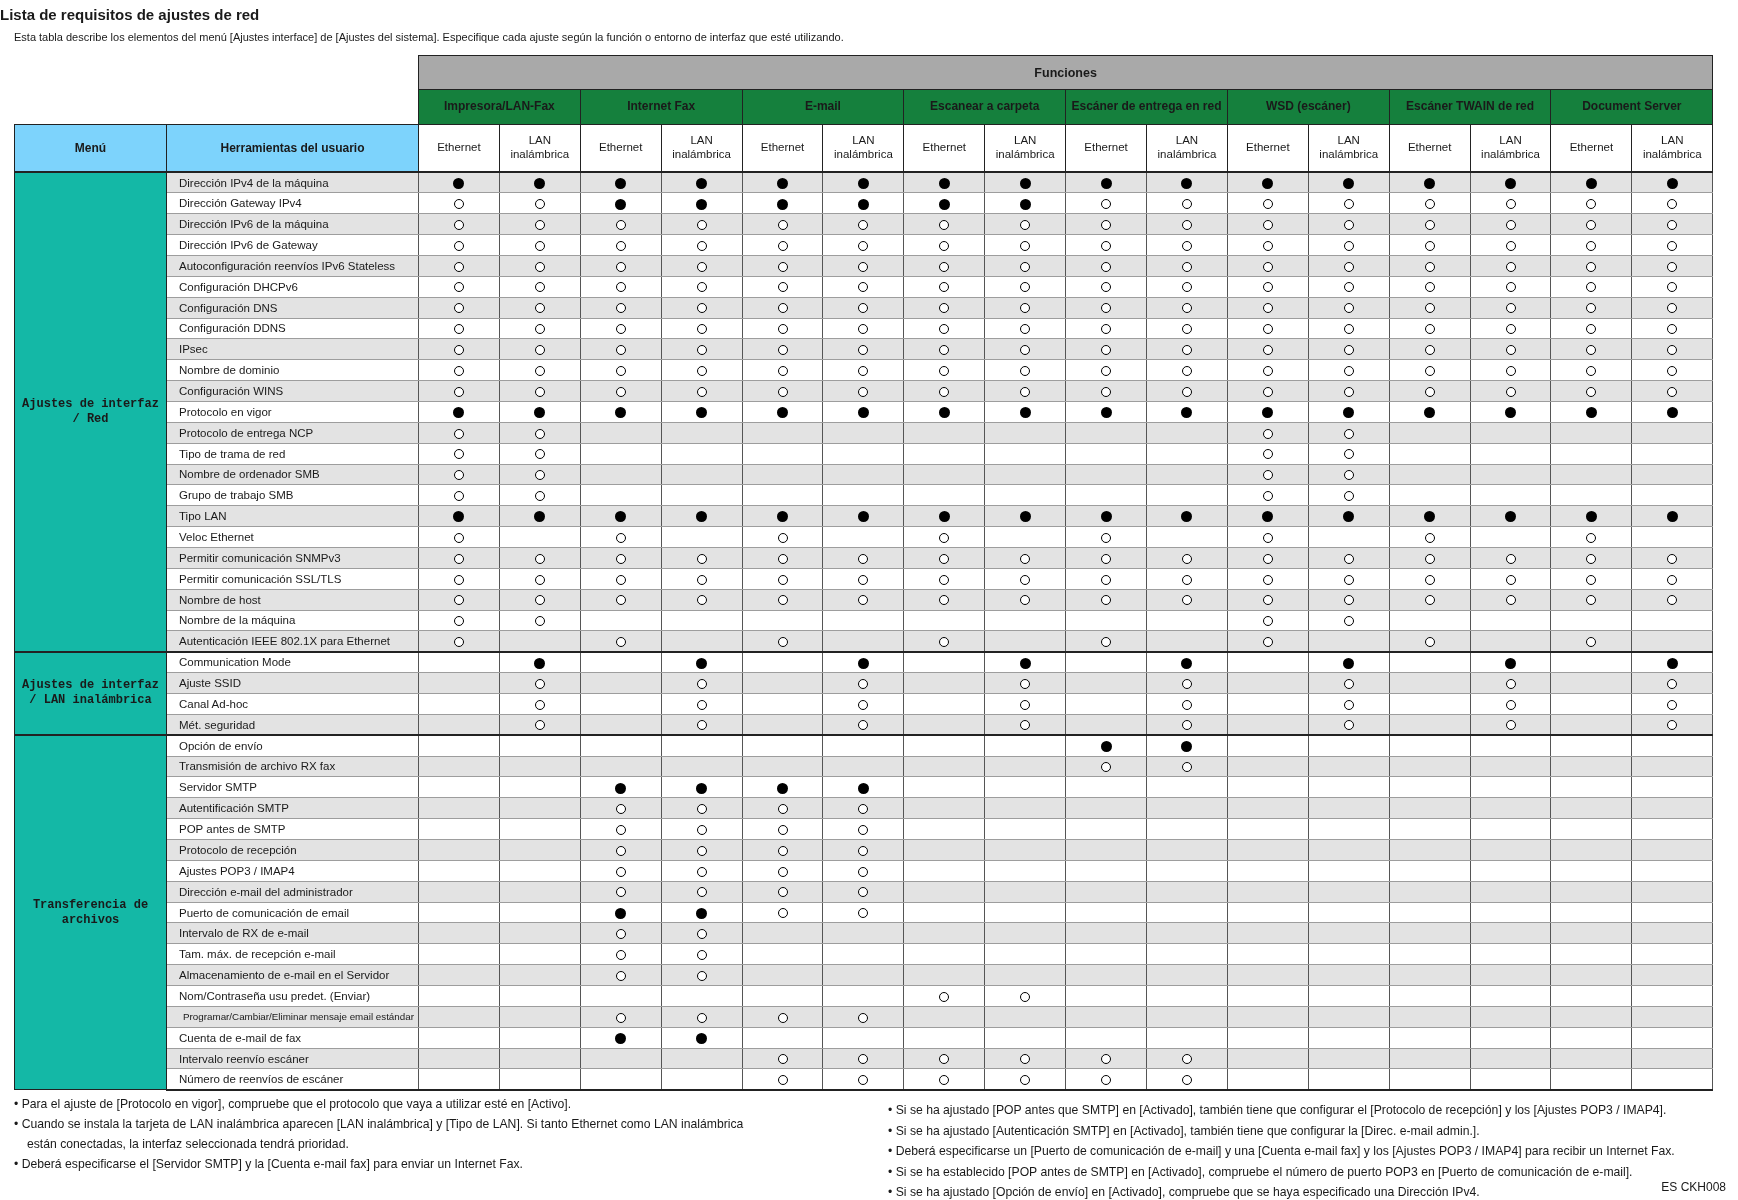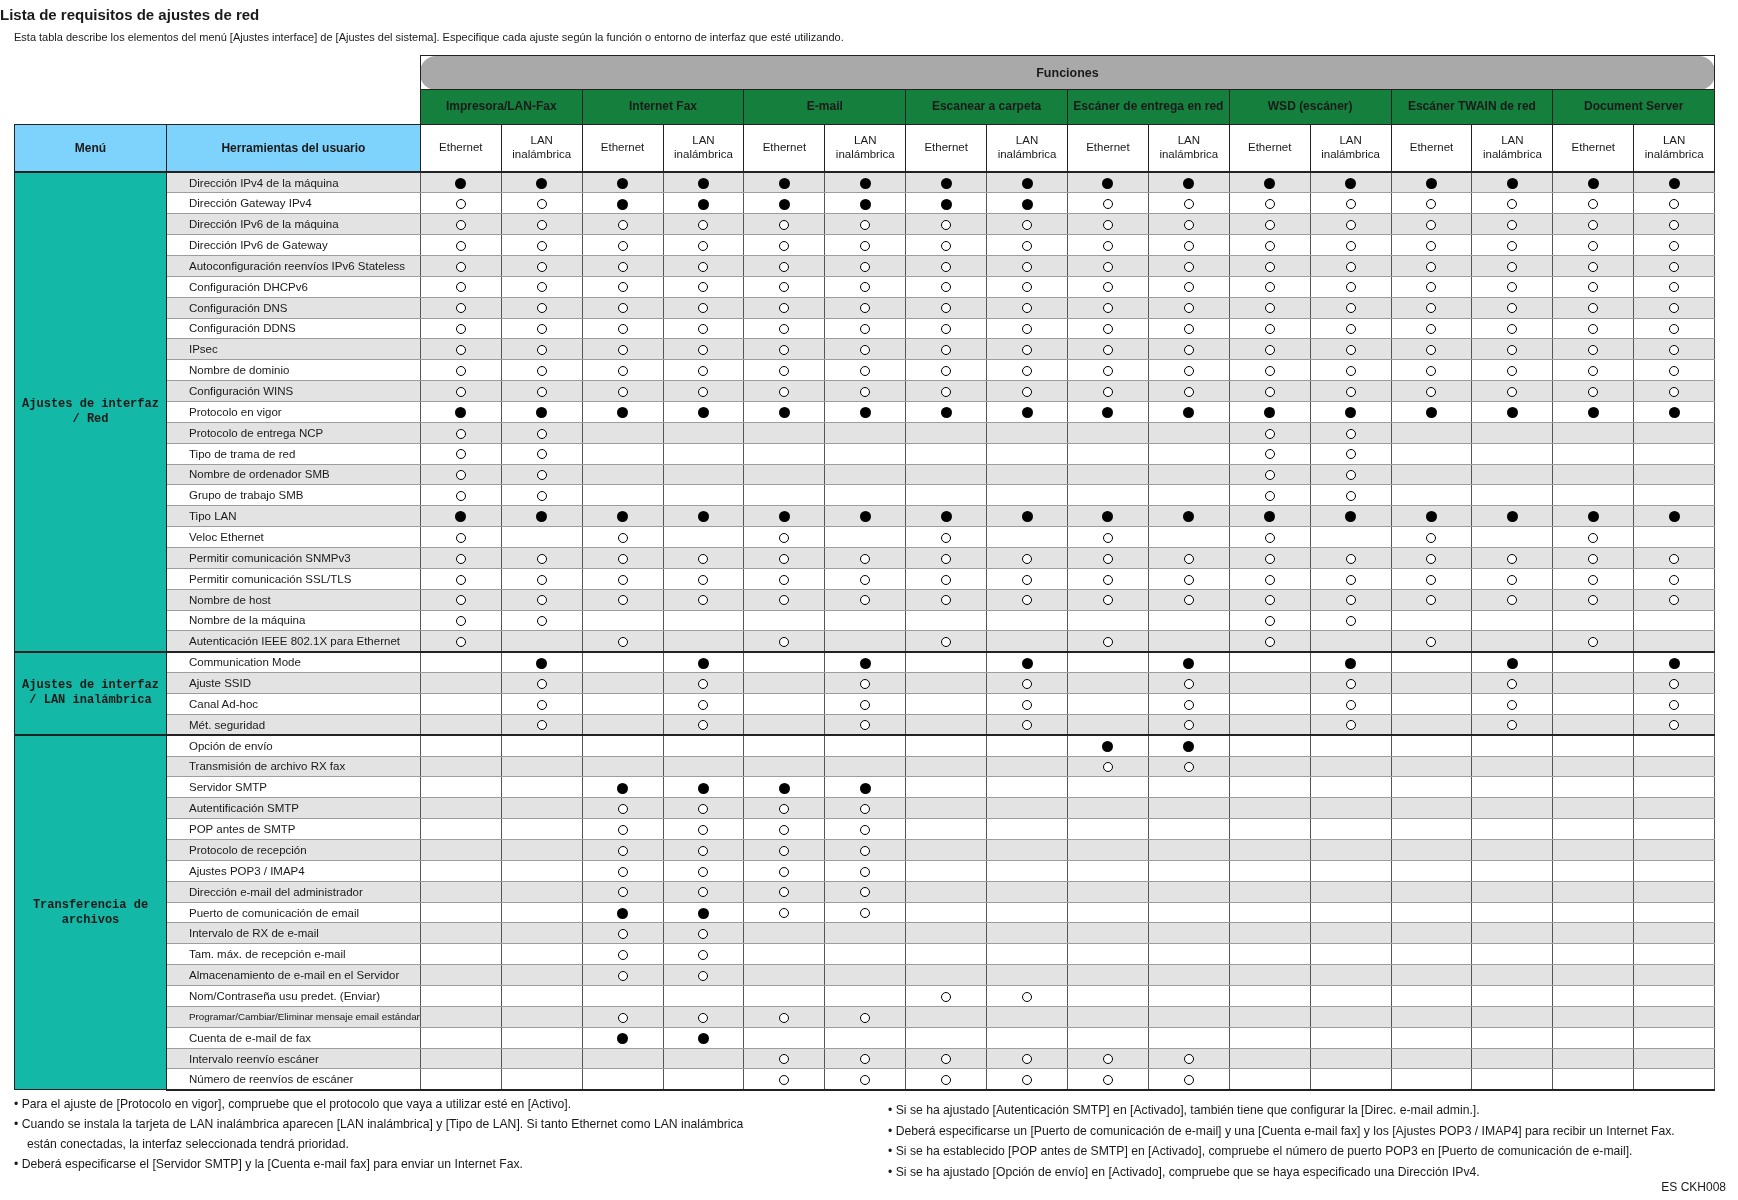--- a/index.html
+++ b/index.html
@@ -11,30 +11,30 @@
   .legend-item{height:35px;display:flex;align-items:flex-start;}
   .legend-item .lbl{margin-left:2px;}
   .dF{width:11px;height:11px;background:#000;border-radius:50%;display:inline-block;vertical-align:middle;}
   .dO{width:8px;height:8px;border:1.5px solid #000;background:#fff;border-radius:50%;display:inline-block;vertical-align:middle;}
   #tablewrap{left:14px;top:55px;}
   table{border-collapse:collapse;table-layout:fixed;}
   col.c-menu{width:152px;} col.c-tools{width:252px;} col.c-d{width:80.9px;}
   th,td{padding:0;margin:0;}
   th{border:1px solid #222;font-size:12px;}
   th.blank{border:none;background:#fff;}
-  th.funciones{background:#a9a9a9;height:33px;font-size:12.5px;font-weight:bold;border-radius:16px;}
+  th.funciones{background:#a9a9a9;height:33px;font-size:12.5px;font-weight:bold;}
   th.fgroup{background:#15803d;height:34px;font-weight:bold;line-height:1.15;}
   th.menuhdr{background:#7dd3fc;height:46px;font-weight:bold;}
   th.sub{background:#fff;font-weight:normal;font-size:11.5px;line-height:1.2;}
   tbody tr{height:20.86px;}
   tbody td{border-left:1px solid #555;border-right:1px solid #555;border-top:1px solid #9d9d9d;border-bottom:1px solid #9d9d9d;}
   tbody tr.shade td{background:#e3e3e3;}
   tbody tr.shade td.menucell, tbody td.menucell{background:#14b8a6;font-family:Liberation Mono, monospace;}
   td.menucell{border:1px solid #222;font-weight:bold;font-size:12px;text-align:center;line-height:1.25;padding:0 4px;}
-  td.rowlabel{font-size:11.5px;padding-left:22px;white-space:nowrap;overflow:hidden;}
+  td.rowlabel{font-size:11.5px;padding-left:12px;white-space:nowrap;overflow:hidden;}
   td.rowlabel.small{font-size:9.8px;text-align:center;}
   td.dotcell{text-align:center;vertical-align:middle;}
   tr.group-start td{border-top:2px solid #222;}
   tbody tr:last-child td{border-bottom:2px solid #222;}
   thead tr:last-child th{border-bottom:2px solid #222;}
   #notes-left{left:14px;top:1094px;width:762px;font-size:12.2px;line-height:20px;}
   #notes-left .heading{font-weight:bold;margin-bottom:1px;}
   .note-line{padding-left:13px;text-indent:-13px;}
   #notes-right{left:888px;top:1100px;width:845px;font-size:12.2px;line-height:20.5px;}
   #footer-code{right:12px;top:1180px;font-size:12px;}
@@ -960,20 +960,21 @@
 
 <div class="abs" id="notes-left">
   <div id="notes-left-list">
       <div class="note-line">• Para el ajuste de [Protocolo en vigor], compruebe que el protocolo que vaya a utilizar esté en [Activo].</div>
       <div class="note-line">• Cuando se instala la tarjeta de LAN inalámbrica aparecen [LAN inalámbrica] y [Tipo de LAN]. Si tanto Ethernet como LAN inalámbrica están conectadas, la interfaz seleccionada tendrá prioridad.</div>
       <div class="note-line">• Deberá especificarse el [Servidor SMTP] y la [Cuenta e-mail fax] para enviar un Internet Fax.</div>
     </div>
 </div>
 <div class="abs" id="notes-right">
   <div id="notes-right-list">
+      <div class="note-line">• Si se ha ajustado [POP antes que SMTP] en [Activado], también tiene que configurar el [Protocolo de recepción] y los [Ajustes POP3 / IMAP4].</div>
       <div class="note-line">• Si se ha ajustado [Autenticación SMTP] en [Activado], también tiene que configurar la [Direc. e-mail admin.].</div>
       <div class="note-line">• Deberá especificarse un [Puerto de comunicación de e-mail] y una [Cuenta e-mail fax] y los [Ajustes POP3 / IMAP4] para recibir un Internet Fax.</div>
       <div class="note-line">• Si se ha establecido [POP antes de SMTP] en [Activado], compruebe el número de puerto POP3 en [Puerto de comunicación de e-mail].</div>
       <div class="note-line">• Si se ha ajustado [Opción de envío] en [Activado], compruebe que se haya especificado una Dirección IPv4.</div>
     </div>
 </div>
 
 <div class="abs" id="footer-code">ES CKH008</div>
 
 </body></html>

